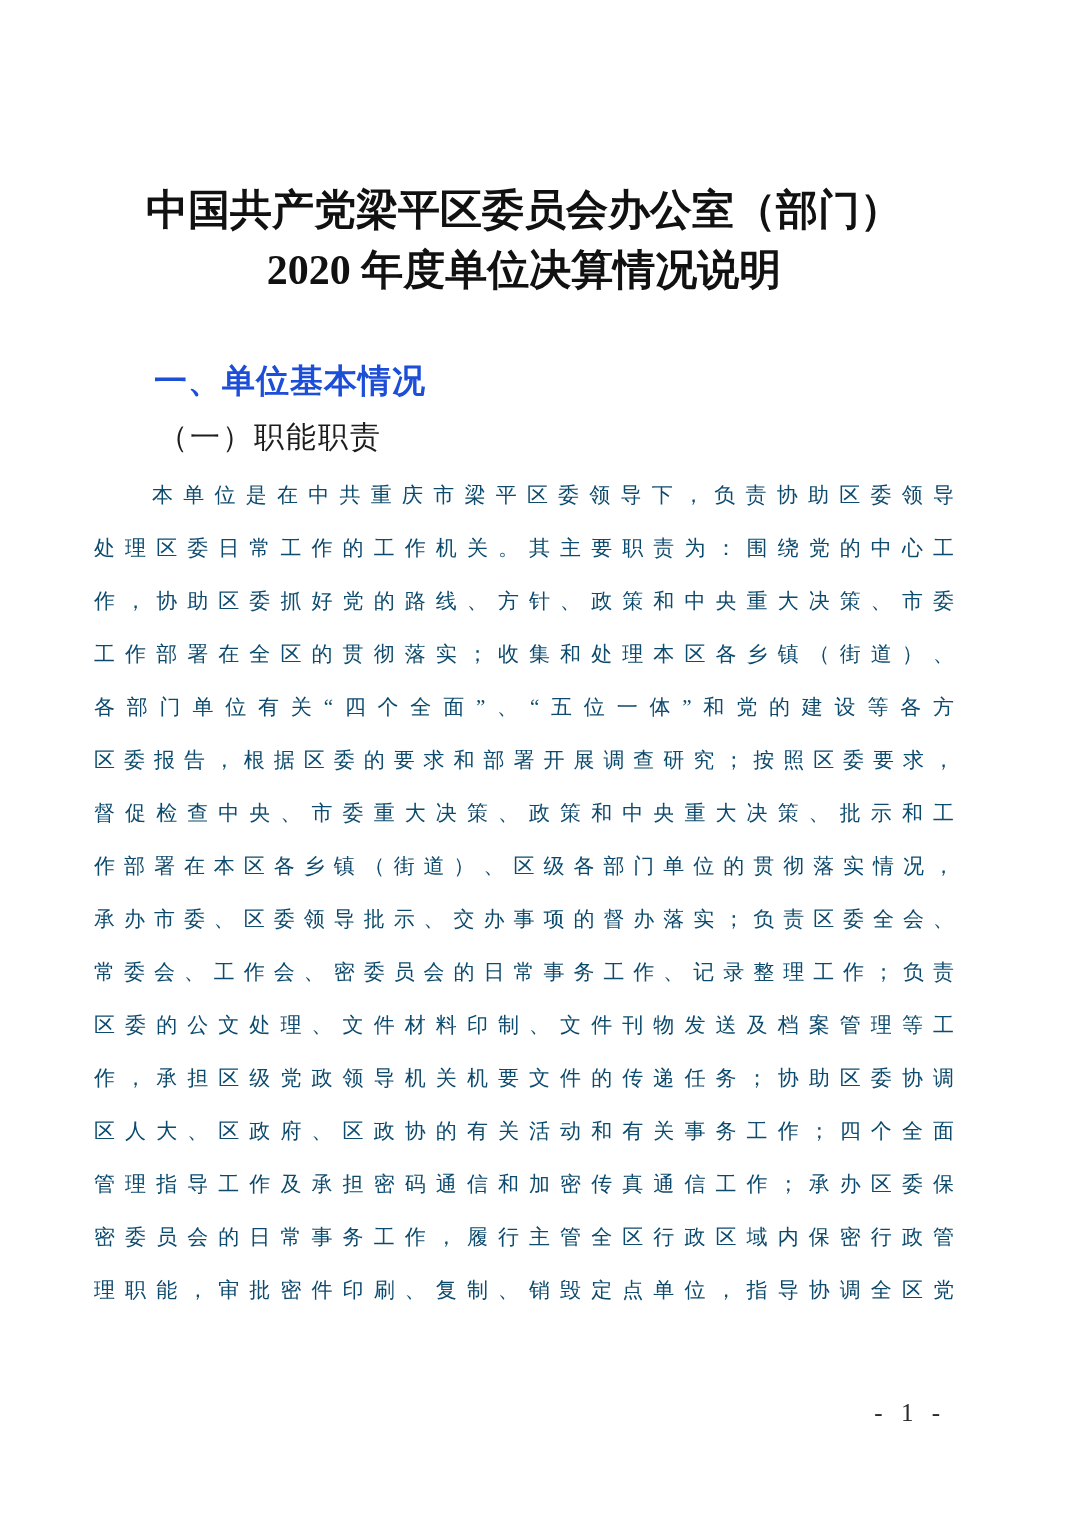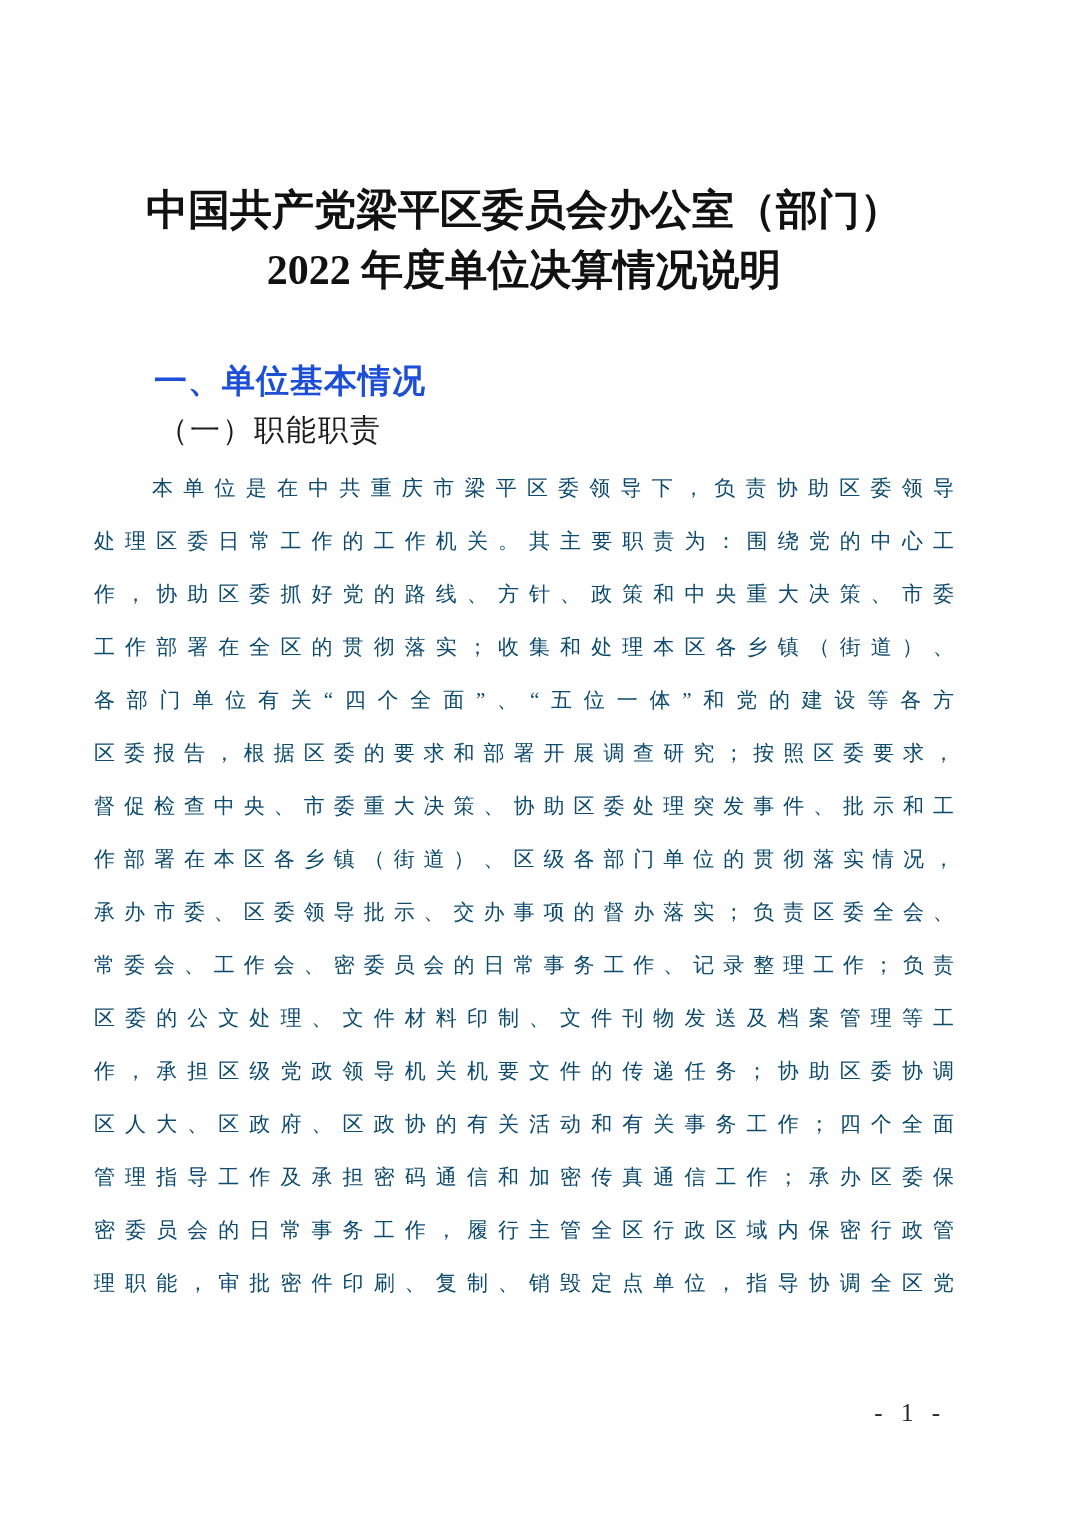--- a/index.html
+++ b/index.html
@@ -42,21 +42,21 @@
     padding-left: 60px;
     font-family: "Liberation Sans", "DejaVu Sans", sans-serif;
     font-weight: bold;
     font-size: 33px;
     line-height: 46px;
     letter-spacing: 1px;
     color: #1d4ed8;
   }
   
   .subsection-heading {
-    margin-top: 4px;
+    margin-top: 11px;
     padding-left: 64px;
     font-family: "Liberation Serif", "DejaVu Serif", serif;
     font-weight: normal;
     font-size: 30px;
     line-height: 44px;
     letter-spacing: 2px;
     color: #1c1c1c;
   }
   
   .body-paragraph {
@@ -88,35 +88,35 @@
     font-family: "Liberation Serif", "DejaVu Serif", serif;
   }
 </style>
 </head>
 <body>
 
 <div class="page">
 
   <div class="title-block">
     <div class="title-line">中国共产党梁平区委员会办公室（部门）</div>
-    <div class="title-line">2022 年度单位决算情况说明</div>
+    <div class="title-line">2020 年度单位决算情况说明</div>
   </div>
 
   <div class="section-heading">一、单位基本情况</div>
 
   <div class="subsection-heading">（一）职能职责</div>
 
   <div class="body-paragraph">
       <div class="body-line indent">本单位是在中共重庆市梁平区委领导下，负责协助区委领导</div>
       <div class="body-line">处理区委日常工作的工作机关。其主要职责为：围绕党的中心工</div>
       <div class="body-line">作，协助区委抓好党的路线、方针、政策和中央重大决策、市委</div>
       <div class="body-line">工作部署在全区的贯彻落实；收集和处理本区各乡镇（街道）、</div>
       <div class="body-line">各部门单位有关“四个全面”、“五位一体”和党的建设等各方</div>
       <div class="body-line">区委报告，根据区委的要求和部署开展调查研究；按照区委要求，</div>
-      <div class="body-line">督促检查中央、市委重大决策、协助区委处理突发事件、批示和工</div>
+      <div class="body-line">督促检查中央、市委重大决策、政策和中央重大决策、批示和工</div>
       <div class="body-line">作部署在本区各乡镇（街道）、区级各部门单位的贯彻落实情况，</div>
       <div class="body-line">承办市委、区委领导批示、交办事项的督办落实；负责区委全会、</div>
       <div class="body-line">常委会、工作会、密委员会的日常事务工作、记录整理工作；负责</div>
       <div class="body-line">区委的公文处理、文件材料印制、文件刊物发送及档案管理等工</div>
       <div class="body-line">作，承担区级党政领导机关机要文件的传递任务；协助区委协调</div>
       <div class="body-line">区人大、区政府、区政协的有关活动和有关事务工作；四个全面</div>
       <div class="body-line">管理指导工作及承担密码通信和加密传真通信工作；承办区委保</div>
       <div class="body-line">密委员会的日常事务工作，履行主管全区行政区域内保密行政管</div>
       <div class="body-line">理职能，审批密件印刷、复制、销毁定点单位，指导协调全区党</div>
     </div>

